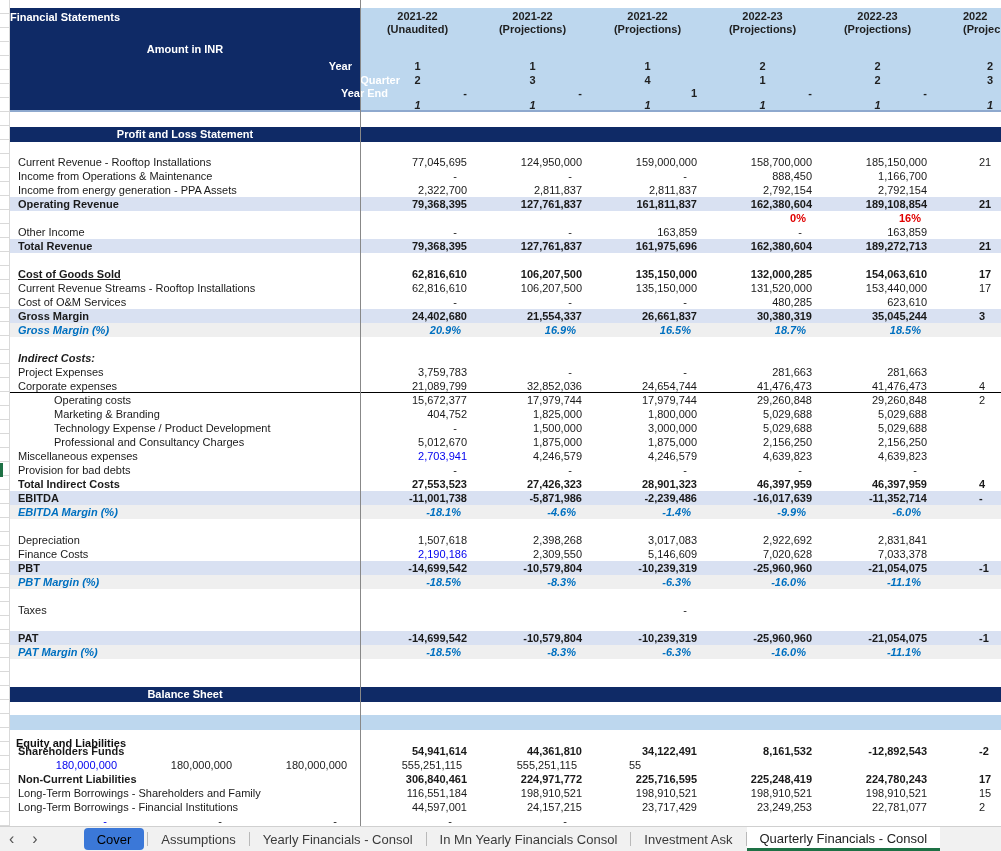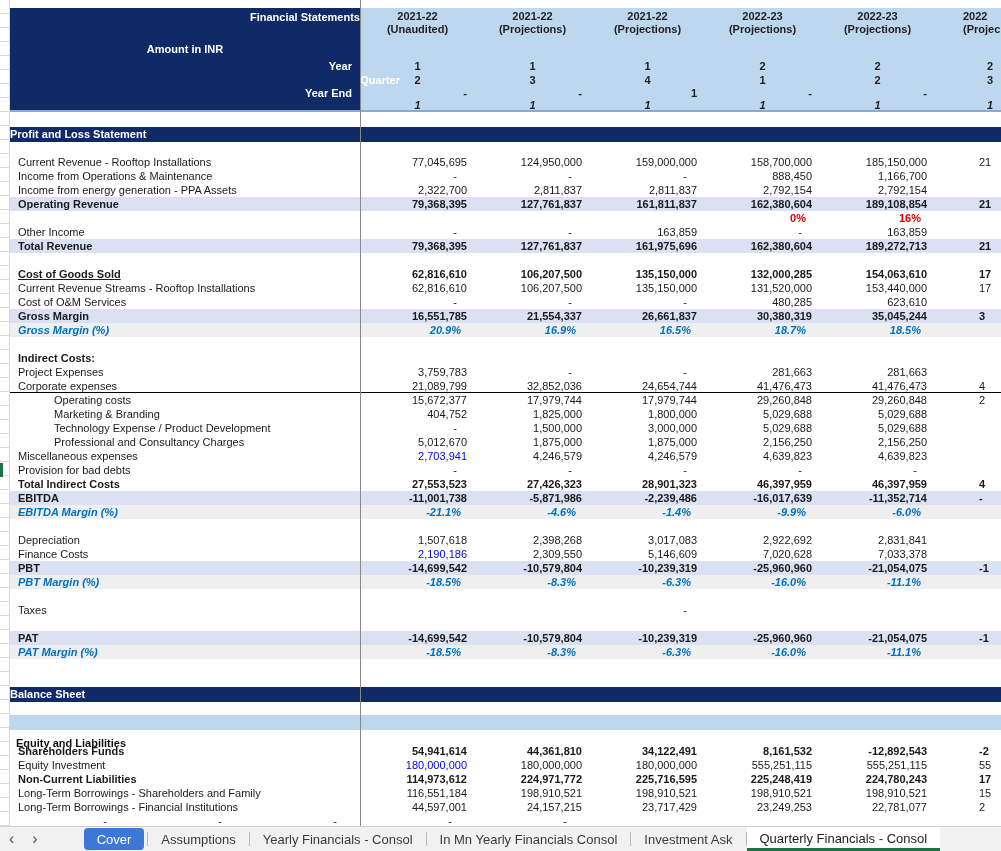--- a/index.html
+++ b/index.html
@@ -14,71 +14,71 @@
   .gutter{position:absolute;left:0;top:0;width:10px;height:826px;
           background:repeating-linear-gradient(to bottom,#fff 0 13px,#d9d9d9 13px 14px);
           border-right:1px solid #d9d9d9;}
   .freeze-line{position:absolute;left:360px;top:0;width:1px;height:826px;background:#888;z-index:6;}
   .gutter-mark{position:absolute;left:0;top:463px;width:3px;height:14px;background:var(--tabgreen);z-index:7;}
   .content{position:absolute;left:10px;top:8px;width:1040px;}
 
   
   .hdr-row{display:flex;height:104px;border-bottom:2px solid #8ea9ce;}
   .hdr-left{position:relative;width:350px;height:100%;background:var(--navy);color:#fff;font-weight:bold;}
-  .hdr-left .title{position:absolute;top:3px;width:100%;text-align:right;}
+  .hdr-left .title{position:absolute;top:3px;width:100%;text-align:left;}
   .hdr-left .subtitle{position:absolute;top:35px;width:100%;text-align:center;}
   .hdr-left .ylabel{position:absolute;top:52px;width:100%;text-align:right;padding-right:8px;}
   .hdr-left .qlabel{position:absolute;top:66px;width:100%;text-align:right;padding-right:8px;margin-left:48px;}
-  .hdr-left .elabel{position:absolute;top:79px;width:100%;text-align:right;padding-right:8px;}
+  .hdr-left .elabel{position:absolute;top:79px;width:100%;text-align:right;padding-right:8px;margin-left:36px;}
   .hdr-cols{display:flex;width:690px;height:100%;background:var(--hdrblue);}
   .hcol{position:relative;width:115px;height:100%;font-weight:bold;color:#1f1f1f;}
   .hcol span{position:absolute;width:100%;display:block;text-align:center;}
   .hcol .hy{top:2px;} .hcol .hs{top:15px;}
   .hcol .hn{top:52px;} .hcol .hq{top:66px;}
   .hcol .he{top:79px;text-align:right;padding-right:8px;}
   .hcol .hf{top:91px;font-style:italic;}
   .hcol.cut .hy,.hcol.cut .hs{text-align:left;padding-left:28px;}
   .hcol.cut .hn,.hcol.cut .hq,.hcol.cut .hf{text-align:left;padding-left:52px;}
 
   
   .gap13{height:13px;} .gap14{height:14px;} .gap15{height:15px;} .gap28{height:28px;}
   .band{display:flex;align-items:center;}
   .band.navy{height:15px;background:var(--navy);}
-  .band.navy .band-label{width:350px;text-align:left;color:#fff;font-weight:bold;line-height:15px;}
+  .band.navy .band-label{width:350px;text-align:center;color:#fff;font-weight:bold;line-height:15px;}
   .band.bluehdr{height:15px;background:var(--hdrblue);}
   .band.bluehdr .band-label{padding-left:6px;font-weight:bold;color:#111;margin-top:40px;}
 
   
   .srow{display:flex;height:14px;line-height:14px;}
   .srow.spacer{height:14px;}
   .lcell{width:350px;padding-left:8px;white-space:nowrap;overflow:hidden;}
   .lcell.indent{padding-left:44px;}
   .vcell{width:115px;text-align:right;padding-right:8px;white-space:nowrap;}
   .vcell.c5{text-align:left;padding-left:44px;padding-right:0;}
   .vcell.dash{padding-right:18px;}
   .vcell.c5.dash{padding-left:44px;}
   .k-total{background:var(--lav);font-weight:bold;}
   .k-subtotal{font-weight:bold;}
   .k-margin{background:var(--grayband);}
   .k-margin .lcell,.k-margin .vcell{color:var(--marginblue);font-style:italic;font-weight:bold;}
   .k-margin .vcell{padding-right:14px;}
   .k-red .vcell{color:var(--red);font-weight:bold;padding-right:14px;}
   .k-cogs .lcell{font-weight:bold;text-decoration:underline;}
   .k-cogs .vcell{font-weight:bold;}
-  .k-heading .lcell{font-weight:bold;}
+  .k-heading .lcell{font-weight:bold;font-style:italic;}
   .bborder{border-bottom:1px solid #000;}
   .bluev{color:var(--bluetext);}
 
   
   .tabbar{position:absolute;left:0;bottom:0;width:1001px;height:25px;background:#f1f1f1;
           border-top:1px solid #d0d0d0;display:flex;align-items:center;font-size:13px;color:#3a3a3a;z-index:10;}
   .nav-arrow{padding:0 9px;color:#555;font-size:16px;line-height:24px;cursor:default;}
   .tab-strip{display:flex;align-items:center;height:100%;margin-left:34px;}
   .tab{display:flex;align-items:center;height:100%;padding:0 13px;white-space:nowrap;}
-  .tab.colored{height:22px;background:var(--tabblue);color:#ffffff;border-radius:4px;margin:0 3px;}
+  .tab.colored{height:22px;background:var(--tabblue);color:#000000;border-radius:4px;margin:0 3px;}
   .tab.active{background:#fff;border-bottom:3px solid var(--tabgreen);color:#222;padding-top:2px;}
   .tab-div{width:1px;height:14px;background:#b9b9b9;}
 </style>
 </head>
 <body>
 
 <div class="sheet">
   <div class="gutter"></div>
   <div class="gutter-mark"></div>
 
@@ -236,21 +236,21 @@
           <div class="lcell">Cost of O&amp;M Services</div>
           <div class="vcell c0 dash">-</div>
           <div class="vcell c1 dash">-</div>
           <div class="vcell c2 dash">-</div>
           <div class="vcell c3">480,285</div>
           <div class="vcell c4">623,610</div>
           <div class="vcell c5"></div>
         </div>
         <div class="srow k-total">
           <div class="lcell">Gross Margin</div>
-          <div class="vcell c0">16,551,785</div>
+          <div class="vcell c0">24,402,680</div>
           <div class="vcell c1">21,554,337</div>
           <div class="vcell c2">26,661,837</div>
           <div class="vcell c3">30,380,319</div>
           <div class="vcell c4">35,045,244</div>
           <div class="vcell c5">3</div>
         </div>
         <div class="srow k-margin">
           <div class="lcell">Gross Margin (%)</div>
           <div class="vcell c0">20.9%</div>
           <div class="vcell c1">16.9%</div>
@@ -354,21 +354,21 @@
           <div class="lcell">EBITDA</div>
           <div class="vcell c0">-11,001,738</div>
           <div class="vcell c1">-5,871,986</div>
           <div class="vcell c2">-2,239,486</div>
           <div class="vcell c3">-16,017,639</div>
           <div class="vcell c4">-11,352,714</div>
           <div class="vcell c5 dash">-</div>
         </div>
         <div class="srow k-margin">
           <div class="lcell">EBITDA Margin (%)</div>
-          <div class="vcell c0">-21.1%</div>
+          <div class="vcell c0">-18.1%</div>
           <div class="vcell c1">-4.6%</div>
           <div class="vcell c2">-1.4%</div>
           <div class="vcell c3">-9.9%</div>
           <div class="vcell c4">-6.0%</div>
           <div class="vcell c5"></div>
         </div>
         <div class="srow spacer"></div>
         <div class="srow k-normal">
           <div class="lcell">Depreciation</div>
           <div class="vcell c0">1,507,618</div>
@@ -450,31 +450,30 @@
         <div class="srow k-subtotal">
           <div class="lcell">Shareholders Funds</div>
           <div class="vcell c0">54,941,614</div>
           <div class="vcell c1">44,361,810</div>
           <div class="vcell c2">34,122,491</div>
           <div class="vcell c3">8,161,532</div>
           <div class="vcell c4">-12,892,543</div>
           <div class="vcell c5">-2</div>
         </div>
         <div class="srow k-normal">
-          <div class="lcell">Equity Investment</div>
           <div class="vcell c0 bluev">180,000,000</div>
           <div class="vcell c1">180,000,000</div>
           <div class="vcell c2">180,000,000</div>
           <div class="vcell c3">555,251,115</div>
           <div class="vcell c4">555,251,115</div>
           <div class="vcell c5">55</div>
         </div>
         <div class="srow k-subtotal">
           <div class="lcell">Non-Current Liabilities</div>
-          <div class="vcell c0">114,973,612</div>
+          <div class="vcell c0">306,840,461</div>
           <div class="vcell c1">224,971,772</div>
           <div class="vcell c2">225,716,595</div>
           <div class="vcell c3">225,248,419</div>
           <div class="vcell c4">224,780,243</div>
           <div class="vcell c5">17</div>
         </div>
         <div class="srow k-normal">
           <div class="lcell">Long-Term Borrowings - Shareholders and Family</div>
           <div class="vcell c0">116,551,184</div>
           <div class="vcell c1">198,910,521</div>

